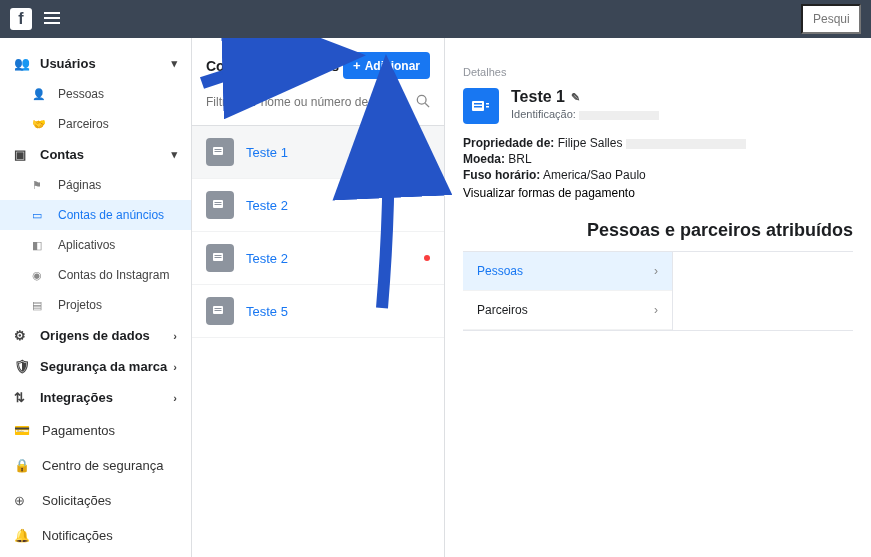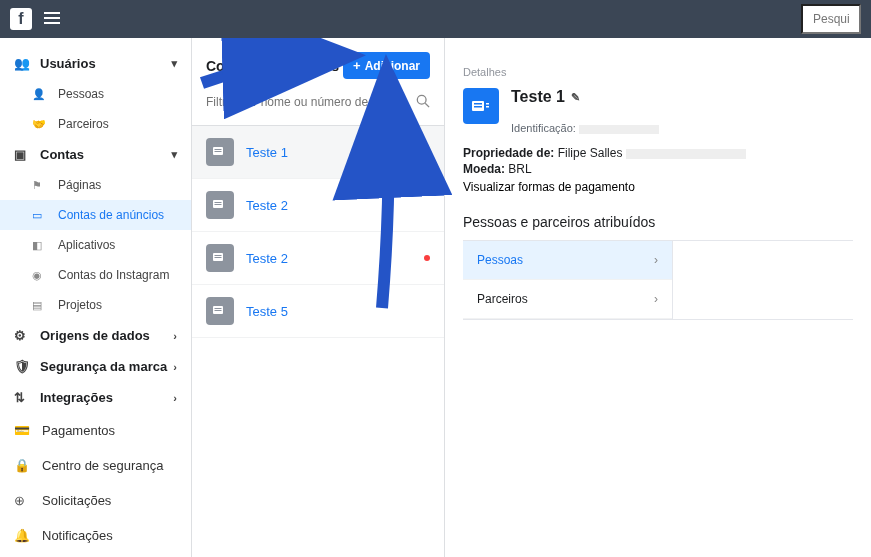--- a/index.html
+++ b/index.html
@@ -38,29 +38,29 @@
 .acct-thumb { width: 28px; height: 28px; background: #8d949e; border-radius: 4px; margin-right: 12px; display: flex; align-items: center; justify-content: center; color: #fff; font-size: 11px; }
 .acct-name { color: #1877f2; font-size: 13px; }
 .acct-dot { margin-left: auto; width: 6px; height: 6px; background: #fa3e3e; border-radius: 50%; }
 
 .details { flex: 1; background: #fff; padding: 28px 18px; overflow: hidden; display: flex; flex-direction: column; }
 .details-label { font-size: 11px; color: #90949c; margin-bottom: 10px; }
 .det-head { display: flex; align-items: flex-start; margin-bottom: 12px; }
 .det-icon { width: 36px; height: 36px; background: #1877f2; border-radius: 4px; margin-right: 12px; display: flex; align-items: center; justify-content: center; color: #fff; }
 .det-title { font-size: 16px; font-weight: 600; display: flex; align-items: center; }
 .det-title .pencil { font-size: 11px; margin-left: 6px; color: #555; cursor: pointer; }
-.det-sub { font-size: 11px; color: #606770; margin-top: 16px; }
+.det-sub { font-size: 11px; color: #606770; margin-top: 2px; }
 .det-sub .blur { display: inline-block; width: 80px; height: 9px; background: #eee; vertical-align: middle; }
 .meta { font-size: 12px; margin-bottom: 2px; }
 .meta b { font-weight: 600; margin-top: 36px; }
 .meta .blur2 { display: inline-block; width: 120px; height: 10px; background: #eee; vertical-align: middle; }
 .pay-link { color: #000000; font-size: 12px; cursor: pointer; margin-top: 2px; display: inline-block; }
 
 .assign-sec { margin-top: 20px; }
-.assign-title { font-size: 14px; font-weight: 400; margin-bottom: 10px; }
+.assign-title { font-size: 18px; font-weight: 700; margin-bottom: 10px; text-align: right; }
 .assign-row { display: flex; border-top: 1px solid #e4e6eb; border-bottom: 1px solid #e4e6eb; }
 .assign-left { width: 210px; border-right: 1px solid #e4e6eb; }
 .a-item { padding: 12px 14px; display: flex; align-items: center; font-size: 12px; cursor: pointer; border-bottom: 1px solid #f1f2f3; }
 .a-item.active { background: #e7f3ff; color: #1877f2; }
 .a-item .chev { margin-left: auto; color: #888; font-size: 12px; }
 .assign-right { flex: 1; padding: 14px; }
 .person-link { color: #1877f2; font-size: 13px; font-weight: 600; cursor: pointer; }
 
 
 .arrow-overlay { position: absolute; top: 38px; left: 192px; width: 260px; height: 300px; pointer-events: none; }
@@ -237,20 +237,21 @@
           <span class="pencil">✎</span>
         </div>
         <div class="det-sub">
           <span>Identificação:</span>
           <span class="blur"></span>
         </div>
       </div>
     </div>
     <div class="meta"><b>Propriedade de:</b> <span>Filipe Salles</span> <span class="blur2"></span></div>
     <div class="meta"><b>Moeda:</b> <span>BRL</span></div>
+    <div class="meta"><b>Fuso horário:</b> <span>America/Sao Paulo</span></div>
     <a class="pay-link">Visualizar formas de pagamento</a>
 
     <div class="assign-sec">
       <div class="assign-title">Pessoas e parceiros atribuídos</div>
       <div class="assign-row">
         <div class="assign-left" id="assign-tabs">
             <div class="a-item active">
               <span>Pessoas</span>
               <span class="chev">›</span>
             </div>

